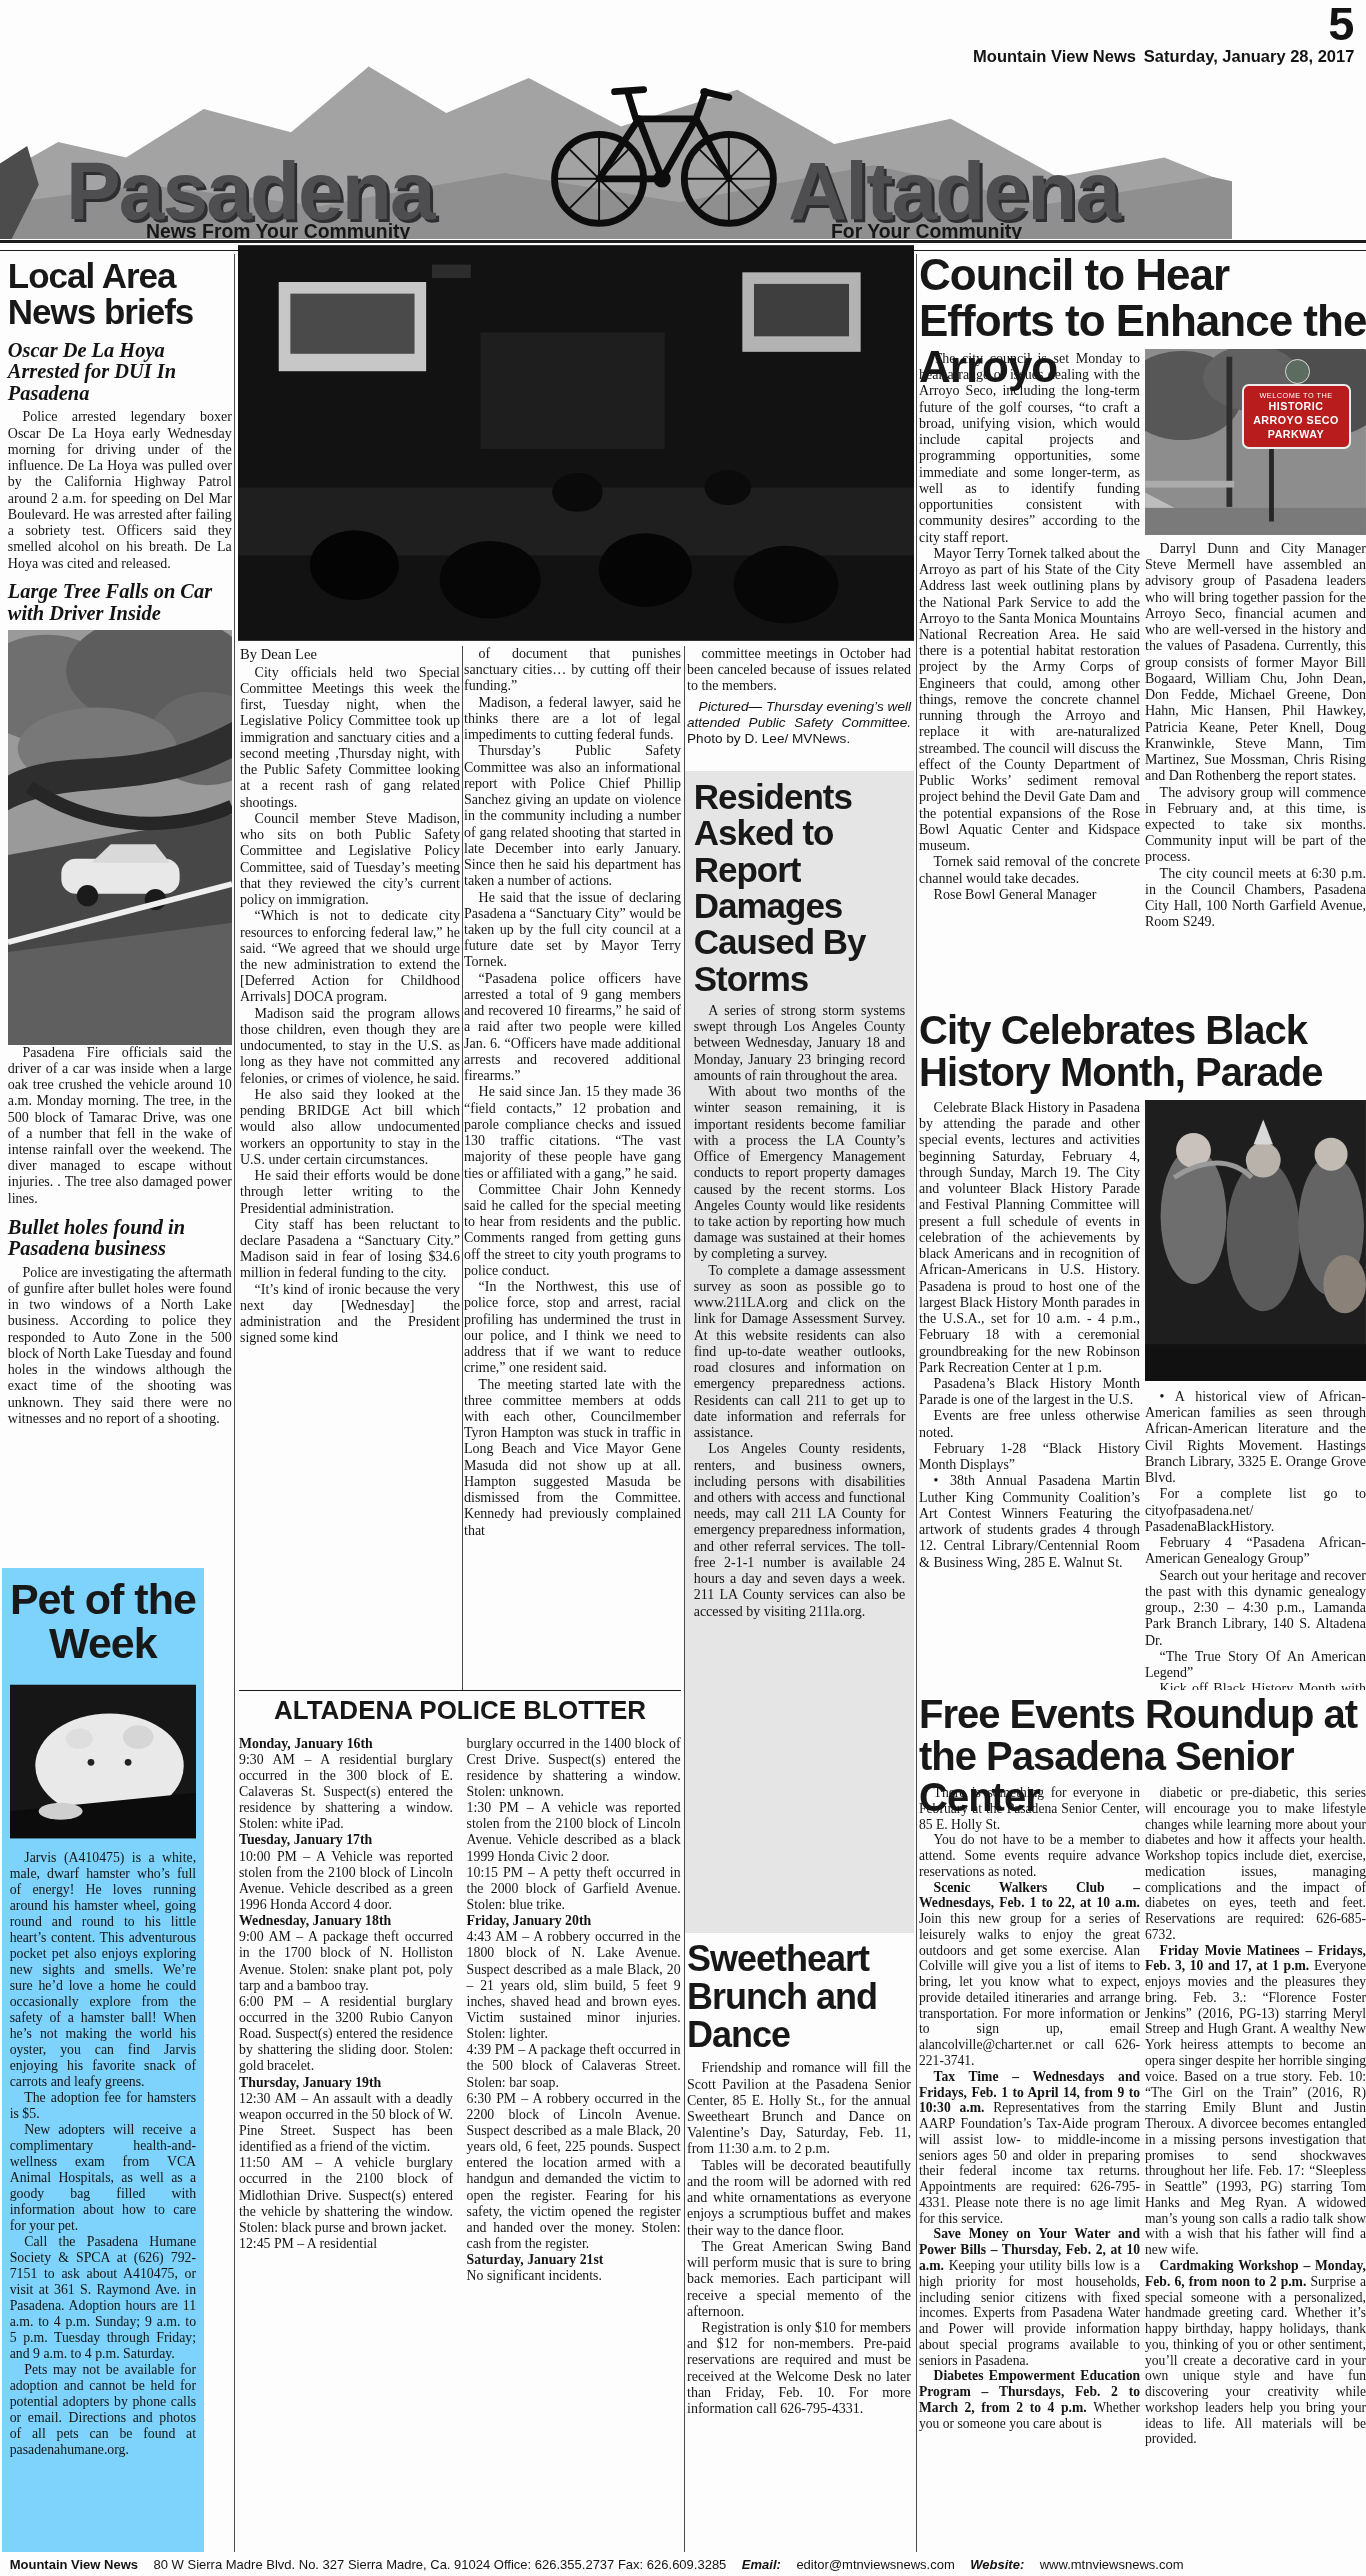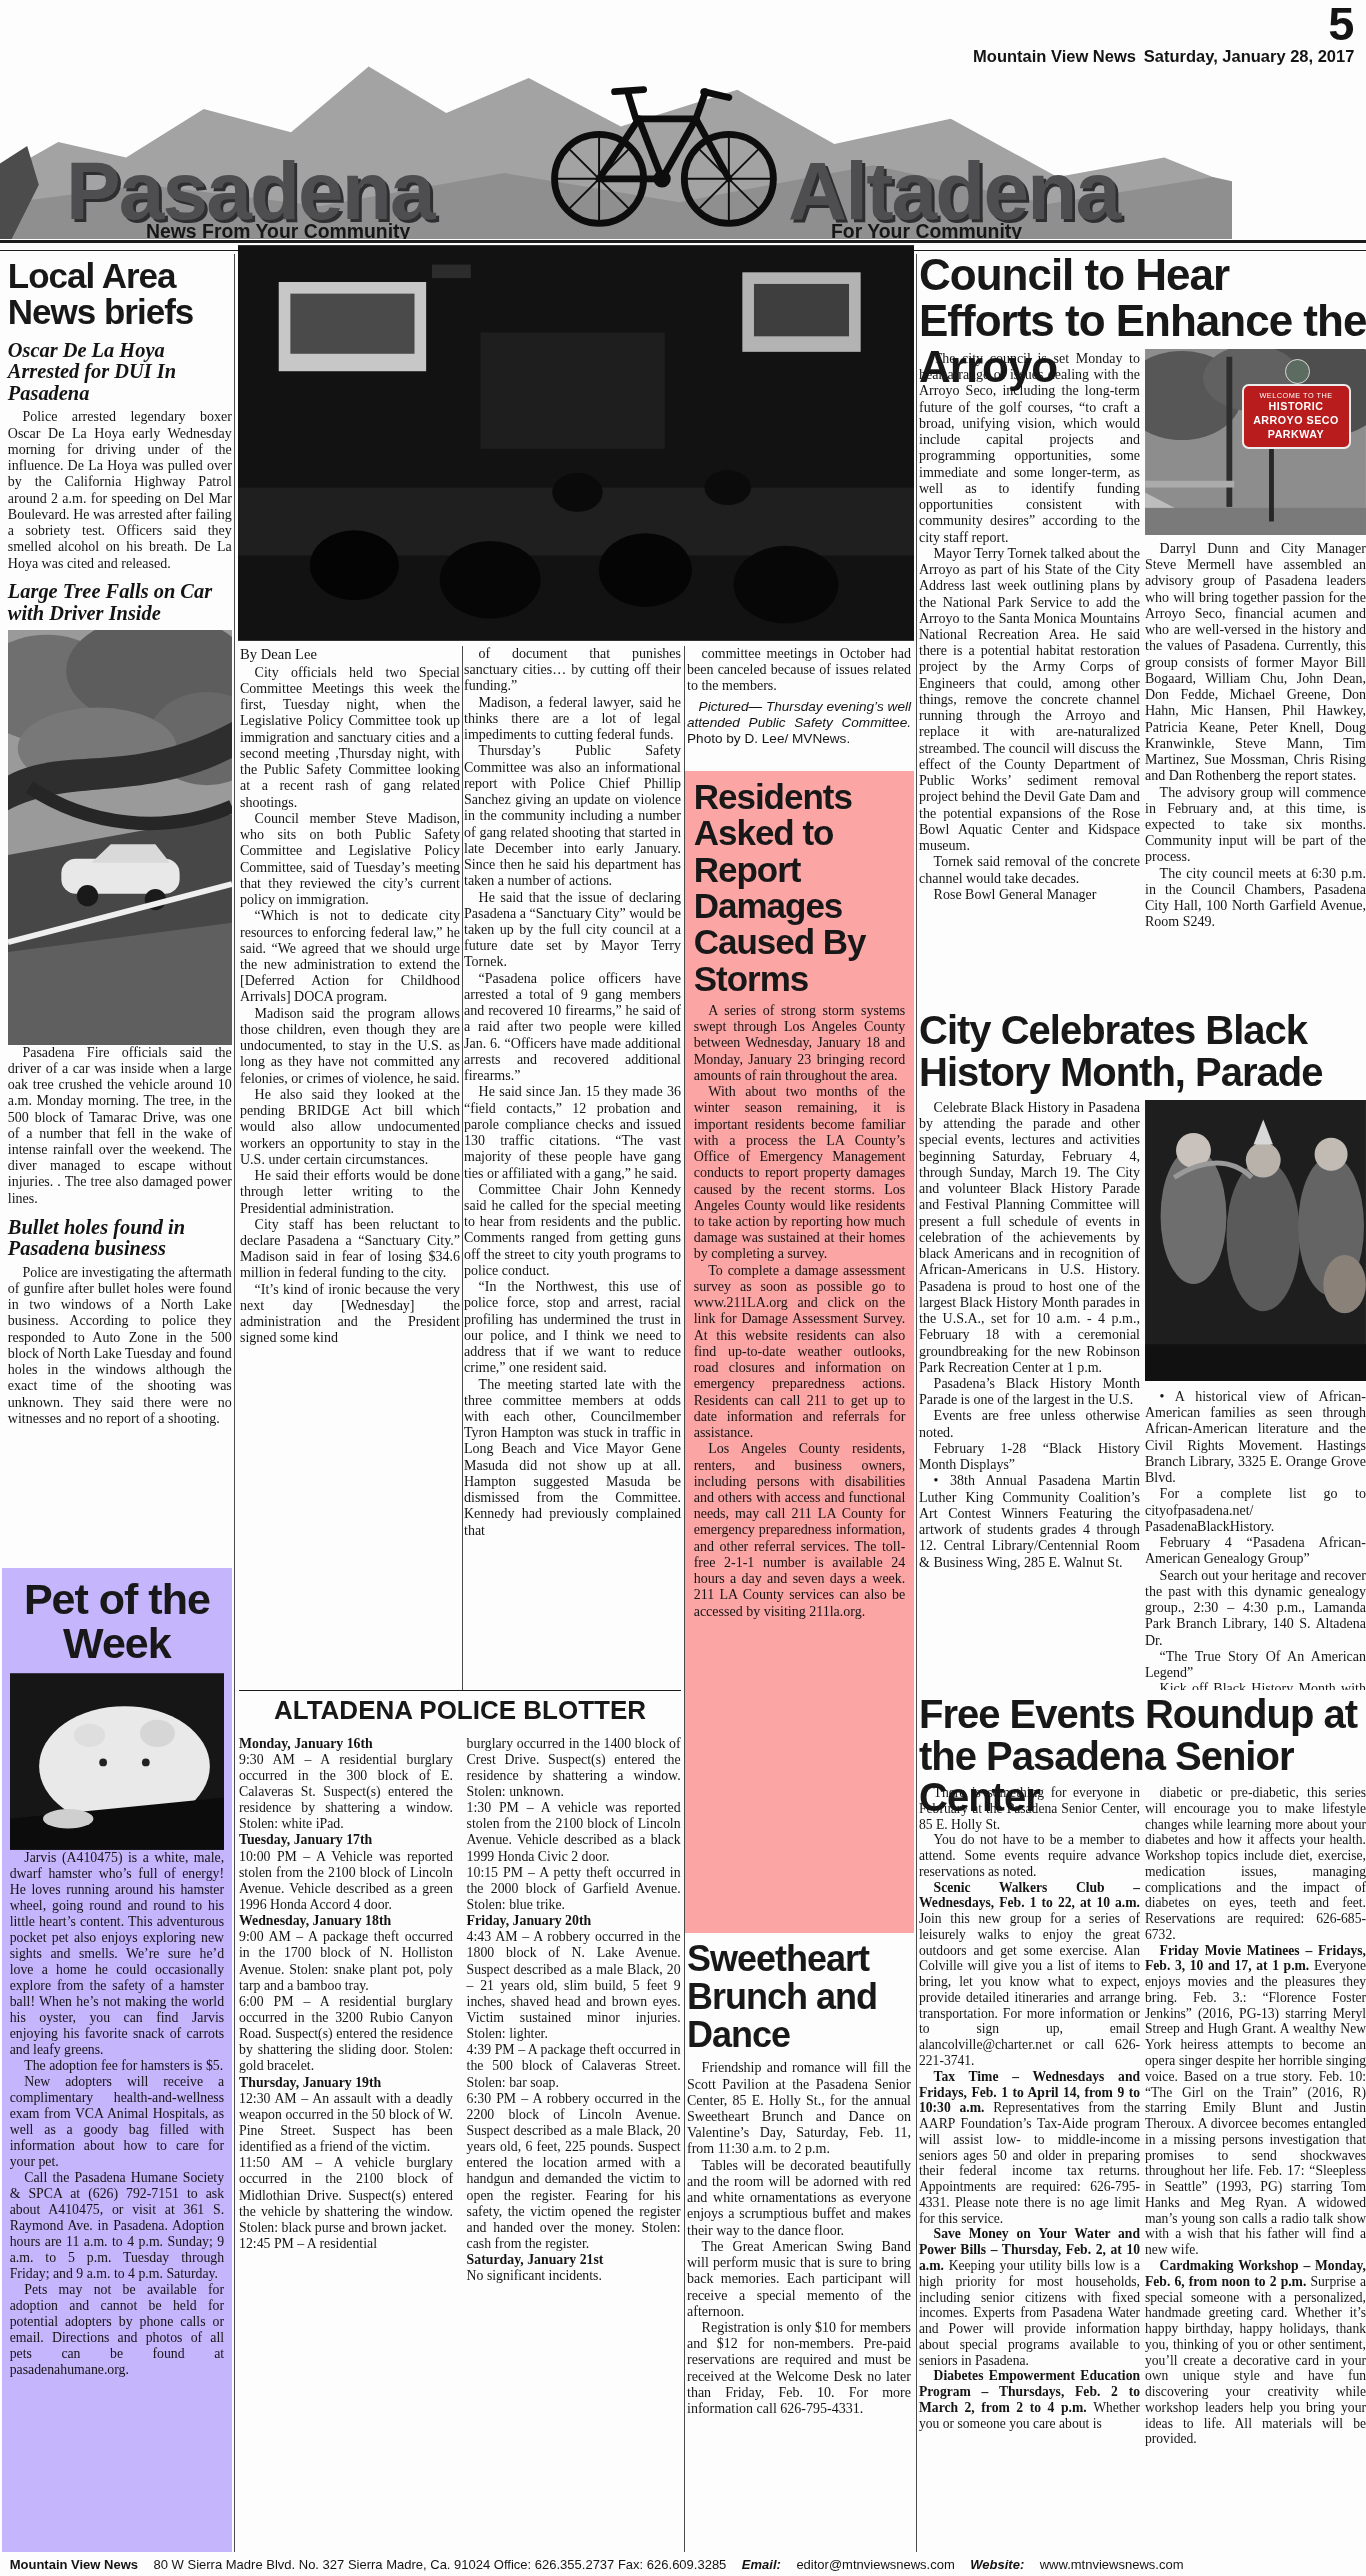--- a/index.html
+++ b/index.html
@@ -39,38 +39,38 @@
   h1,h2,h3 { margin:0; }
 
   
   .col1 { left:7.8px; top:254px; width:224px; }
   .briefs-title { font-size:35px; line-height:1.03; margin:3.9px 0 9.7px; }
   .brief-sub { font-family:"Liberation Serif", serif; font-style:italic; font-weight:bold;
                font-size:20.4px; line-height:1.06; margin:9.7px 0 4.9px; }
   .photo-frame { width:100%; display:block; }
 
   
-  .pet-box { left:1.9px; top:1568px; width:230px; height:984px; background:#c4b5fd; padding:5.8px 7.8px; }
+  .pet-box { left:1.9px; top:1568px; width:202px; height:984px; background:#7dd3fc; padding:5.8px 7.8px; }
   .pet-title { font-size:43px; text-align:center; line-height:1.02; letter-spacing:-1px; margin:3.9px 0 7.8px; }
   .pet-box .body-col p { font-size:13.8px; }
 
   
   .meeting-photo { left:238px; top:245px; width:676px; height:396px; }
 
   
   .col2 { left:240px; top:644px; width:220px; }
   .ch-title { font-size:37px; line-height:1.06; text-align:center; letter-spacing:-1px; margin-bottom:3.9px; }
   .byline { font-size:14.6px; margin:1.9px 0 1.9px; }
   .col3 { left:464px; top:646px; width:217px; height:1044px; overflow:hidden; }
   .col4top { left:687px; top:646px; width:224px; }
   .caption p { font-family:"Liberation Sans", sans-serif; font-size:13.6px; line-height:1.2;
                text-align:justify; text-indent:11.6px; margin-top:3.9px; }
 
   
-  .residents-box { left:685px; top:771px; width:229px; height:1162px; background:#fca5a5; padding:7.8px 8.7px; overflow:hidden; }
+  .residents-box { left:685px; top:771px; width:229px; height:1162px; background:#e5e5e5; padding:7.8px 8.7px; overflow:hidden; }
   .res-title { font-size:35px; line-height:1.04; letter-spacing:-1px; margin-bottom:5.8px; }
   .residents-box .body-col p { font-size:14px; }
 
   
   .sweetheart { left:687px; top:1940px; width:224px; height:611px; overflow:hidden; }
   .sw-title { font-size:36px; line-height:1.06; letter-spacing:-1px; margin-bottom:5.8px; }
 
   
   .blotter { left:239px; top:1690px; width:442px; height:862px; border-top:1.9px solid #1a1a1a; padding-top:2px; overflow:hidden; }
   .blotter-title { font-size:26px; text-align:center; letter-spacing:0px; margin:1.9px 0 9.7px; }

